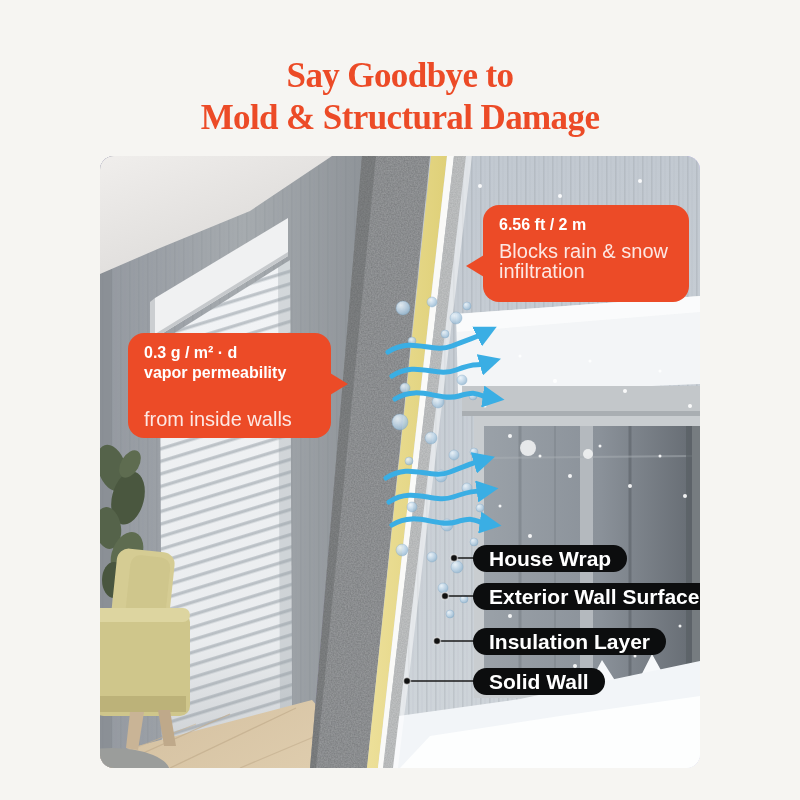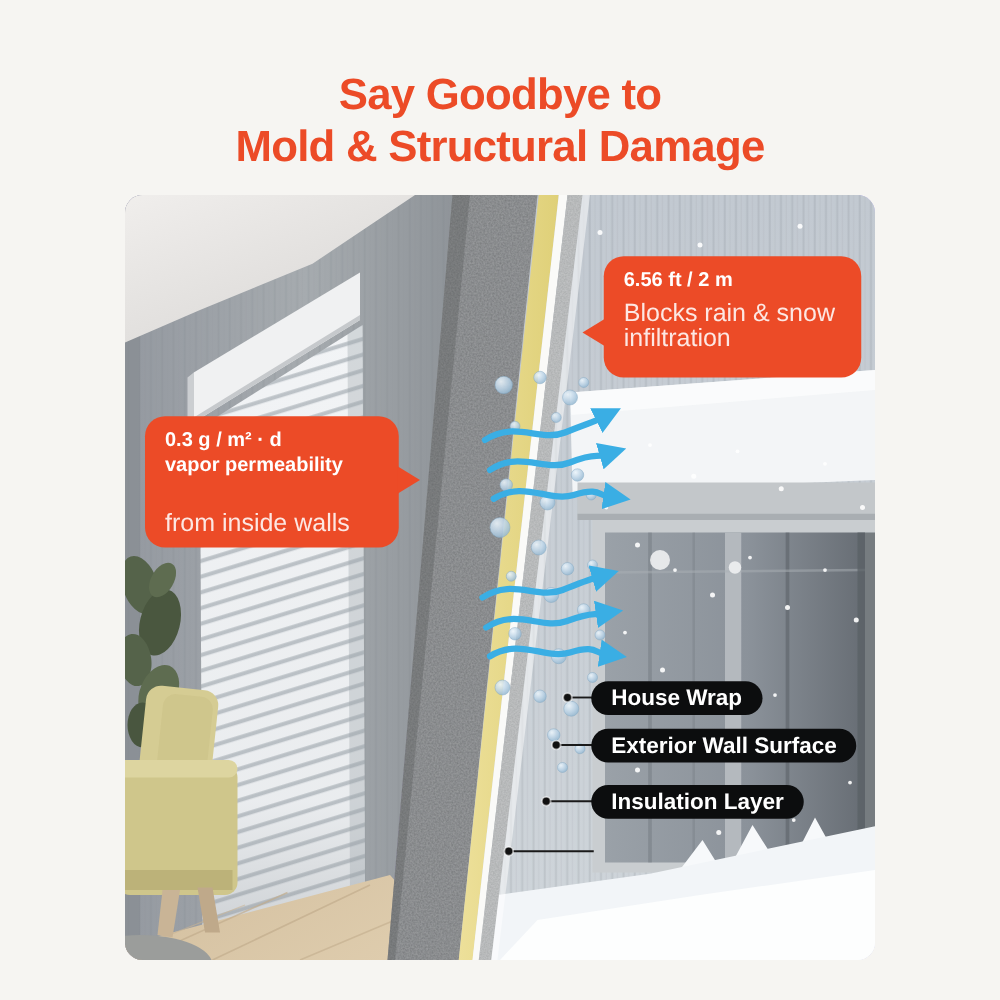--- a/index.html
+++ b/index.html
@@ -4,43 +4,43 @@
 <style>
   html,body{margin:0;padding:0;}
   body{
     width:800px;height:800px;position:relative;overflow:hidden;
     background:#F6F5F2;
     font-family:"Liberation Sans",sans-serif;
   }
   .title{
     position:absolute;top:32px;left:0;width:100%;
     text-align:center;color:#EC4B27;font-weight:bold;
-    font-size:35px;line-height:42px;letter-spacing:-0.6px;
+    font-size:35px;line-height:42px;letter-spacing:-0.6px;font-family:Liberation Serif, serif;
   }
   .scene{
     position:absolute;left:100px;top:156px;width:600px;height:612px;
     border-radius:14px;overflow:hidden;background:#c4b5fd;
   }
   .scene svg{position:absolute;left:0;top:0;}
   .callout{
     position:absolute;background:#EC4B27;border-radius:16px;color:#fff;
     padding:10px 16px 9px 16px;font-size:16px;line-height:20px;
     box-sizing:border-box;z-index:5;
   }
   .callout .h{font-weight:bold;}
   .callout .b{margin-top:7px;font-size:20px;line-height:19.5px;color:rgba(255,255,255,0.87);}
   .callout .ptr{position:absolute;width:0;height:0;
     border-top:11px solid transparent;border-bottom:11px solid transparent;}
   .callout-right{left:383px;top:49px;width:206px;min-height:97px;}
   .callout-right .ptr{left:-17px;top:50px;border-right:18px solid #EC4B27;}
-  .callout-left{left:16px;top:177px;width:203px;min-height:105px;padding-left:16px;}
+  .callout-left{left:28px;top:177px;width:203px;min-height:105px;padding-left:16px;}
   .callout-left .ptr{right:-17px;top:40px;border-left:18px solid #EC4B27;}
   .pill{
     position:absolute;background:#0C0D0E;color:#fff;border-radius:14px;
-    font-size:18px;font-weight:bold;height:27px;line-height:27px;
+    font-size:21px;font-weight:bold;height:27px;line-height:27px;
     padding:0 16px;white-space:nowrap;z-index:4;
   }
   .pill-1{left:373px;top:389px;}
   .pill-2{left:373px;top:427px;}
   .pill-3{left:373px;top:472px;}
   .pill-4{left:373px;top:512px;}
 </style>
 </head>
 <body>
 
@@ -324,14 +324,15 @@
     </div>
     <div class="b">
       <br>
       <span>from inside walls</span>
     </div>
   </div>
 
   <div class="pill pill-1">House Wrap</div>
   <div class="pill pill-2">Exterior Wall Surface</div>
   <div class="pill pill-3">Insulation Layer</div>
+  <div class="pill pill-4">Solid Wall</div>
 
 </div>
 
 </body></html>

